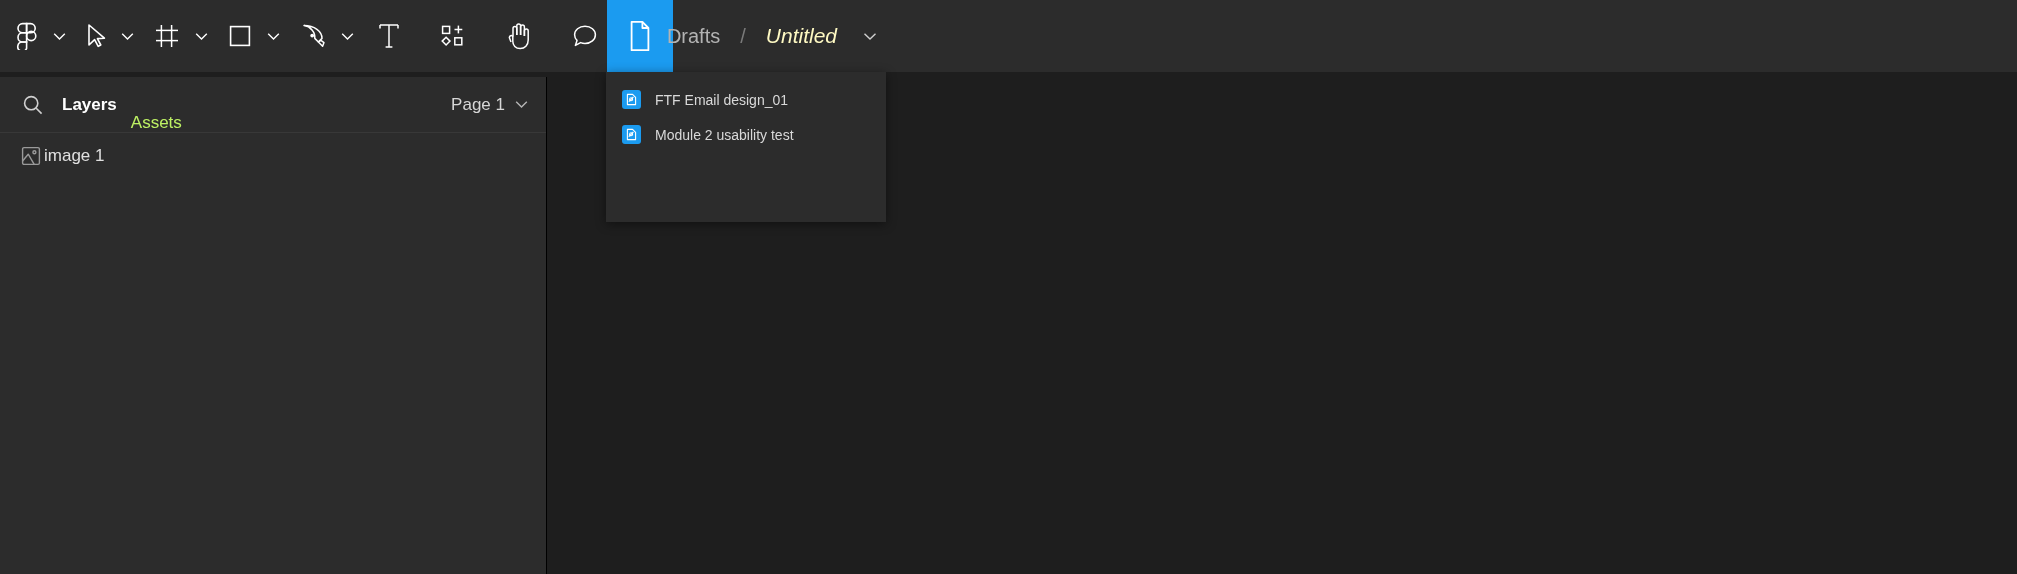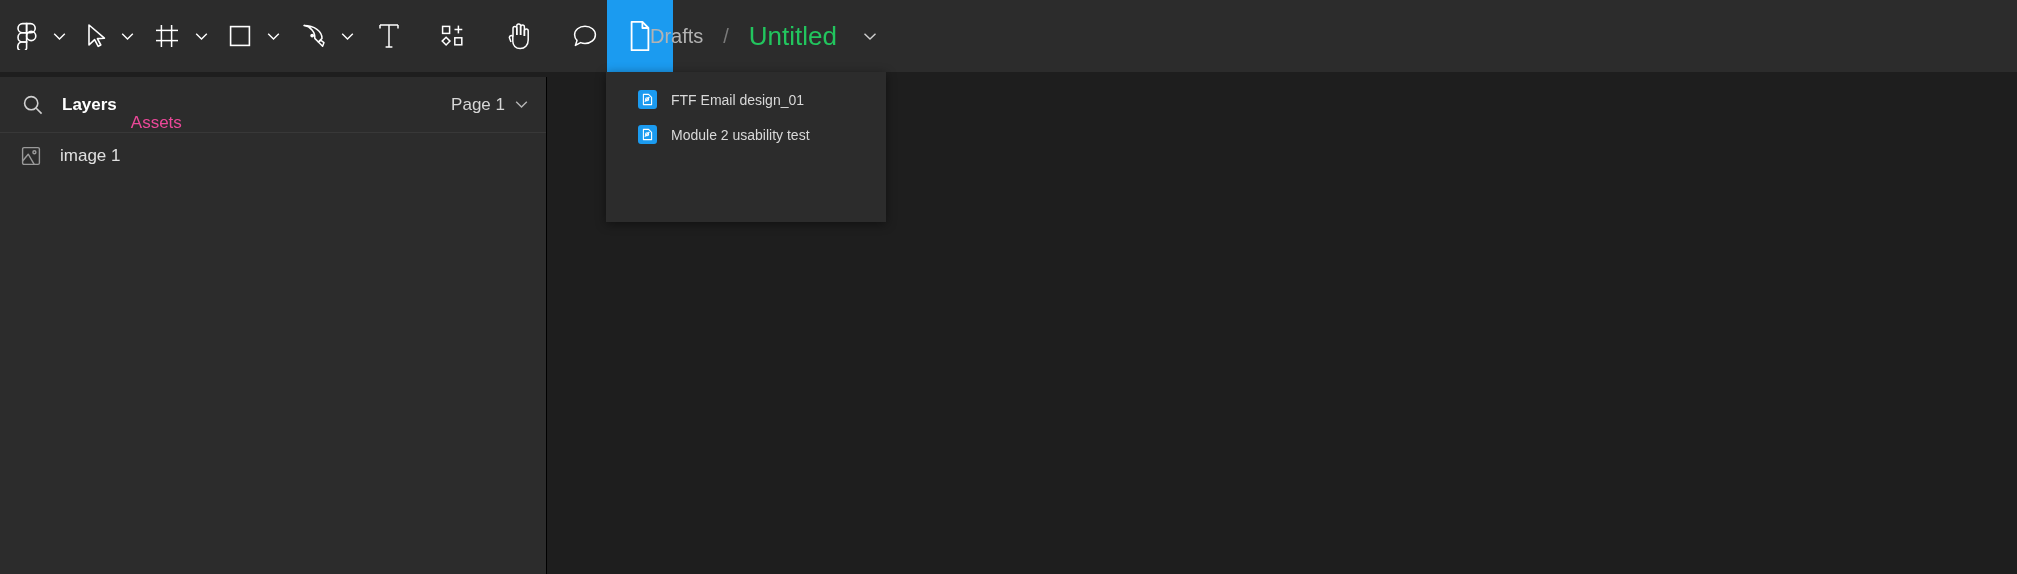--- a/index.html
+++ b/index.html
@@ -83,23 +83,24 @@
     color: #b3b3b3;
     font-size: 20px;
     cursor: pointer;
   }
   .bc-sep {
     color: #7a7a7a;
     font-size: 20px;
     margin: 0 12px;
   }
   .bc-title {
-    color: #22c55e;
-    font-size: 26px;
-    cursor: pointer;
+    color: #fef9c3;
+    font-size: 21px;
+    cursor: pointer;
+    font-style: italic;
   }
   .bc-caret {
     margin-left: 18px;
     display: flex;
     align-items: center;
     cursor: pointer;
   }
 
   
   .sidebar {
@@ -129,21 +130,21 @@
     height: 30px;
     cursor: pointer;
   }
 
   .tab {
     font-size: 17px;
     margin-left: 14px;
     cursor: pointer;
   }
   .tab.active { color: #ffffff; font-weight: bold; }
-  .tab.inactive { color: #ec4899; margin-top: 37px; }
+  .tab.inactive { color: #bef264; margin-top: 37px; }
 
   .page-select {
     margin-left: auto;
     display: flex;
     cursor: pointer;
   }
   .page-select .label {
     color: #d6d6d6;
     font-size: 17px;
   }
@@ -157,21 +158,20 @@
     cursor: pointer;
   }
   .layer-icon {
     width: 26px; height: 26px;
     display: flex; align-items: center; justify-content: center;
     flex: none;
   }
   .layer-label {
     color: #e0e0e0;
     font-size: 17px;
-    margin-left: 16px;
   }
 
   
   .canvas {
     position: absolute;
     left: 547px;
     top: 72px;
     width: 1470px;
     height: 502px;
     background: #1e1e1e;
@@ -195,21 +195,20 @@
     font-weight: bold;
     padding: 6px 0 8px 12px;
   }
 
   .dd-item {
     display: flex;
     align-items: center;
     height: 35px;
     padding-left: 16px;
     cursor: pointer;
-    margin-left: 16px;
   }
 
   .dd-file-icon {
     width: 19px;
     height: 19px;
     border-radius: 3px;
     background: #1b9bf0;
     display: flex;
     align-items: center;
     justify-content: center;

